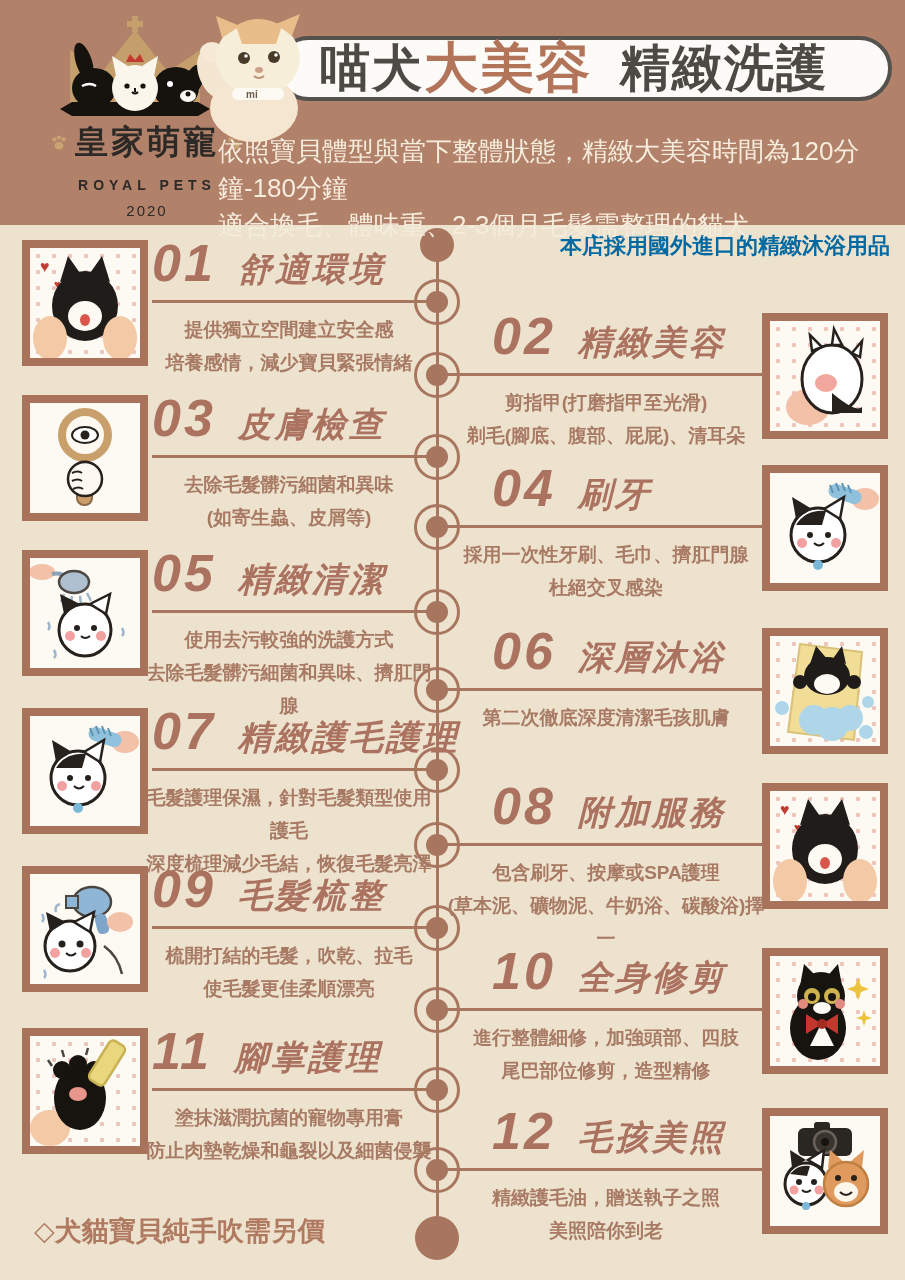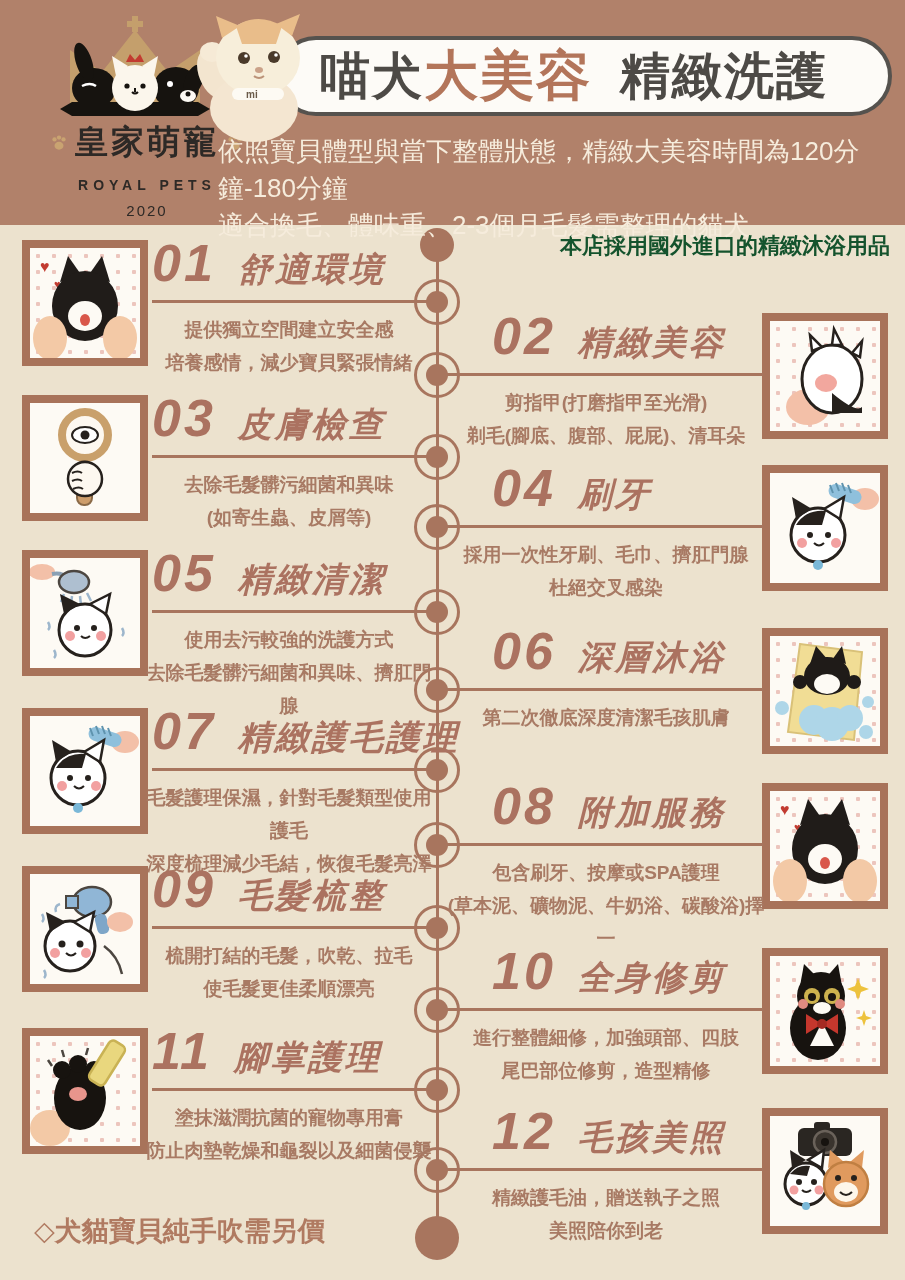--- a/index.html
+++ b/index.html
@@ -6,41 +6,41 @@
   body{background:#d8cdbb;font-family:"Liberation Sans","DejaVu Sans",sans-serif;}
   .page{position:relative;width:905px;height:1280px;margin:0 auto;background:#ece2ce;overflow:hidden;}
 
   
   .header{position:absolute;top:0;left:0;width:905px;height:225px;background:#b1816a;}
   .logo{position:absolute;left:42px;top:14px;width:210px;text-align:center;}
   .brand-zh{display:flex;align-items:center;justify-content:center;gap:7px;
             font-size:33px;font-weight:900;color:#2d2926;letter-spacing:3px;margin-top:2px;}
   .brand-en{font-size:14px;font-weight:bold;color:#2d2926;letter-spacing:5px;margin-top:12px;}
   .brand-year{font-size:15px;font-weight:normal;color:#2d2926;letter-spacing:2px;margin-top:9px;}
-  .banner{position:absolute;left:276px;top:36px;width:616px;height:80px;background:#fdfbf7;
+  .banner{position:absolute;left:276px;top:36px;width:616px;height:65px;background:#fdfbf7;
           border:4px solid #55524e;border-radius:46px;display:flex;align-items:center;
           padding-left:40px;box-sizing:border-box;z-index:2;}
   .banner .t1,.banner .t3{font-size:50px;font-weight:900;color:#4d4a46;letter-spacing:2px;}
   .banner .t2{font-size:54px;font-weight:900;color:#b3755a;letter-spacing:2px;}
   .banner .t3{margin-left:28px;}
   .header-desc{position:absolute;left:218px;top:133px;width:685px;color:#f6ecdc;
                font-size:26px;line-height:37px;z-index:2;}
   .catphoto{position:absolute;left:184px;top:4px;z-index:5;}
 
   
   .timeline-line{position:absolute;left:436px;top:245px;width:3px;height:992px;background:#a8755e;}
   .dot{position:absolute;background:#a8755e;border-radius:50%;}
   .dot.top{left:420px;top:228px;width:34px;height:34px;}
   .dot.bottom{left:415px;top:1216px;width:44px;height:44px;}
   .node{position:absolute;left:414px;width:40px;height:40px;border:3px solid #a8755e;border-radius:50%;}
   .node::after{content:"";position:absolute;left:50%;top:50%;width:22px;height:22px;
                margin:-11px 0 0 -11px;background:#a8755e;border-radius:50%;}
 
   .note-top{position:absolute;top:231px;left:470px;width:420px;text-align:right;
-            font-size:22px;color:#14532d;font-weight:bold;}
+            font-size:22px;color:#0369a1;font-weight:bold;}
   .footer-note{position:absolute;left:34px;top:1213px;font-size:27px;font-weight:bold;color:#b07a61;}
 
   
   .step{position:absolute;left:0;width:905px;height:0;}
   .imgbox{position:absolute;top:-62px;width:110px;height:110px;background:#fdfaf4;
           border:8px solid #a8735a;overflow:hidden;}
   .step.left .imgbox{left:22px;}
   .step.right .imgbox{right:17px;}
   .dots{background-color:#fdfaf4;
         background-image:radial-gradient(#ecc5bd 2px,transparent 2.5px);background-size:16px 16px;}

